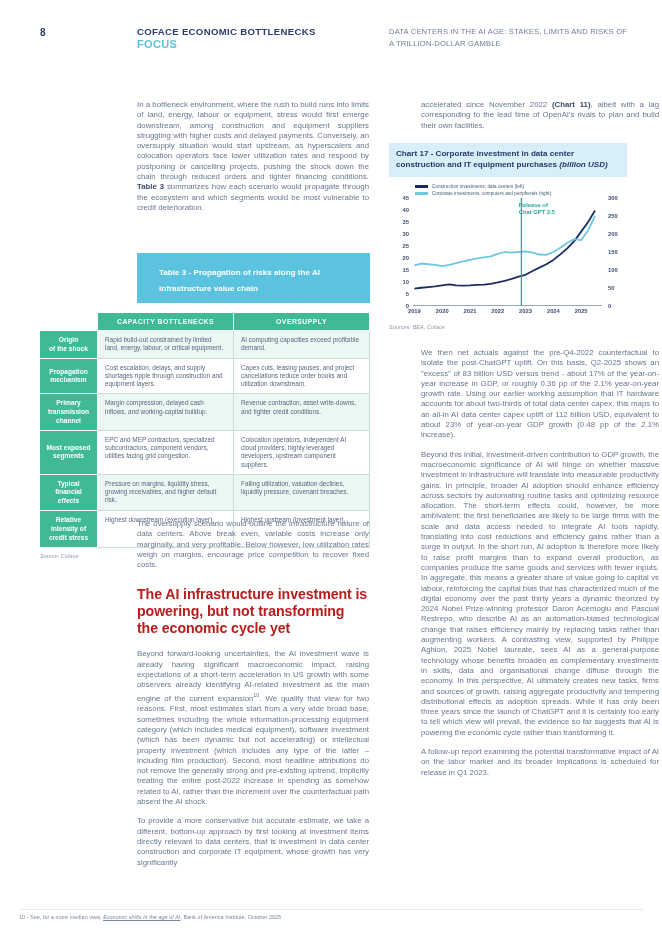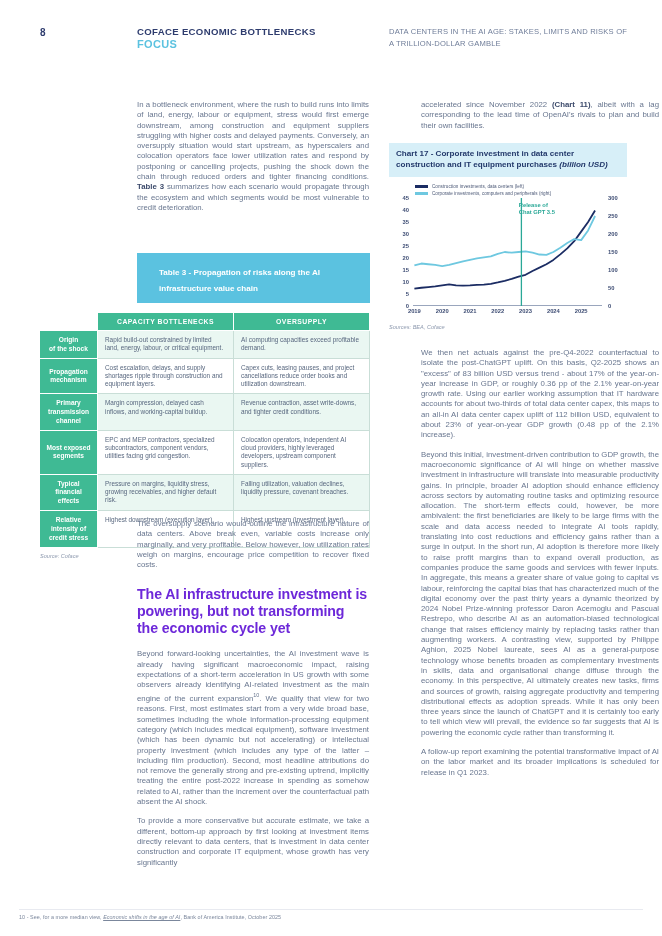--- a/index.html
+++ b/index.html
@@ -80,21 +80,21 @@
   }
   table.risk tr.alt td.cell { background: #eaf7f2; }
   table.risk tr td.cell:first-of-type { border-right: 1px solid #3fba94; }
   .tbl-source {
     font-size: 5.6px; color: #8d99ae;
     margin-top: 5px; font-style: italic; margin-left: 1px;
   }
 
   
   h2.section {
-    color: #6d28d9; font-size: 14.2px; font-weight: 700;
+    color: #b91c1c; font-size: 14.2px; font-weight: 700;
     line-height: 16.6px; margin: 16px 0 13px 0; letter-spacing: -.1px;
   }
 
   
   .chart-box { position: absolute; left: 389px; top: 143px; width: 238px; }
   .chart-caption {
     background: #d7eff8; color: #23396b;
     font-size: 8.1px; font-weight: 700; line-height: 11.4px;
     padding: 5px 7px 6px 7px;
   }

